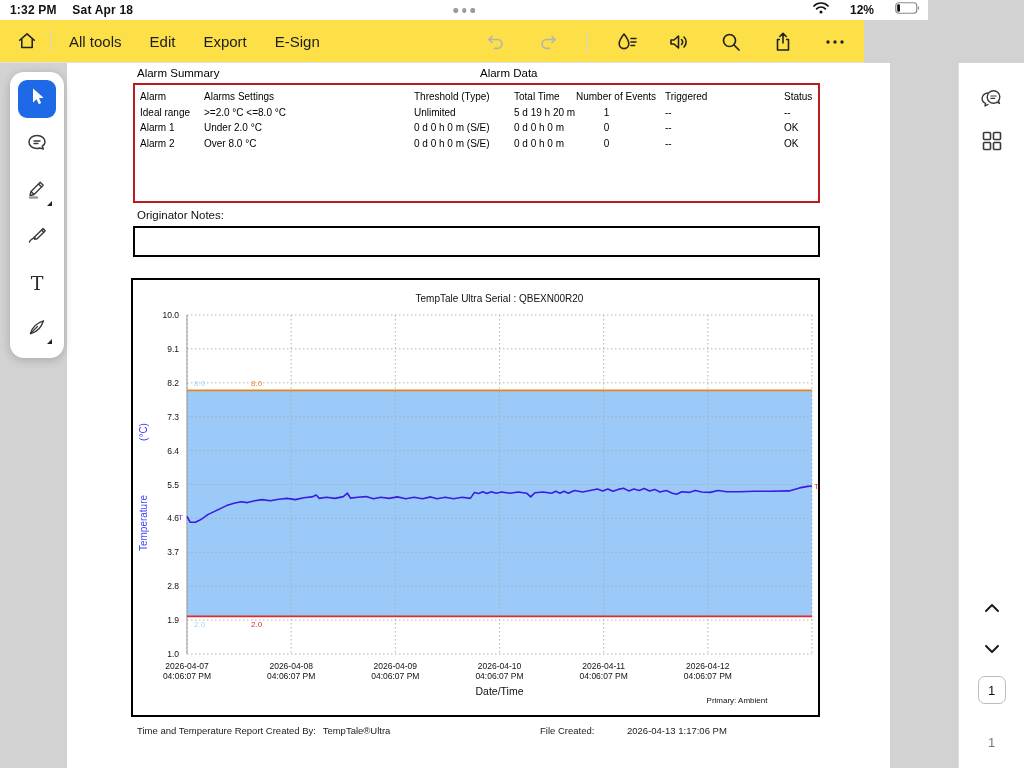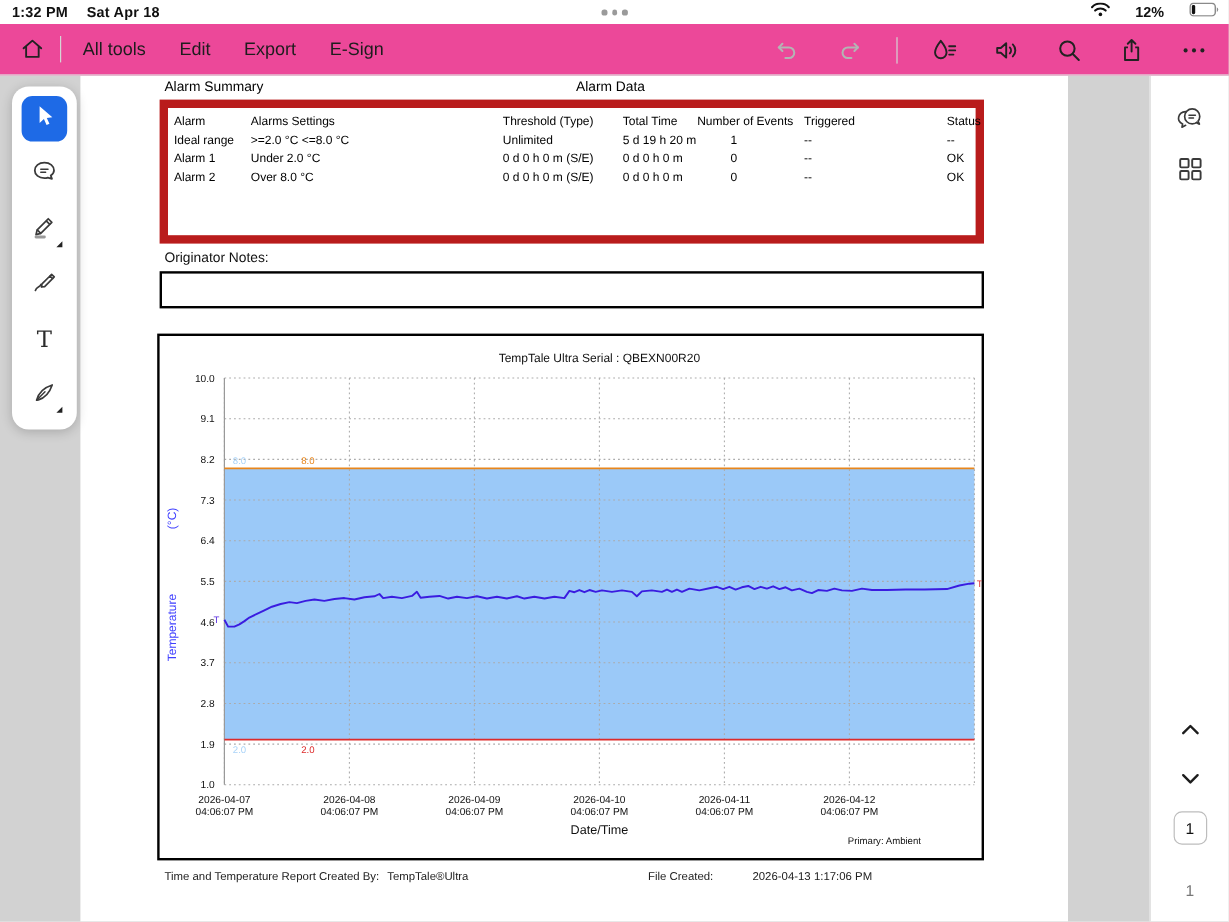--- a/index.html
+++ b/index.html
@@ -1,43 +1,43 @@
 <!DOCTYPE html>
 <html><head>
 <meta charset="utf-8">
 <style>
   * { margin:0; padding:0; box-sizing:border-box; }
   html,body { width:1024px; height:768px; overflow:hidden; }
   body { font-family:"Liberation Sans", sans-serif; background:#d2d2d2; position:relative; }
   .screen { position:absolute; inset:0; width:1024px; height:768px; }
 
   
-  .status-bar { position:absolute; left:0; top:0; width:1024px; height:20px; background:#fff; z-index:5; }
+  .status-bar { position:absolute; left:0; top:0; width:928px; height:20px; background:#fff; z-index:5; }
   .sb-left { position:absolute; left:10px; top:3px; font-size:12px; font-weight:700; color:#111; letter-spacing:.2px; }
   .sb-left .sb-date { font-weight:700; margin-left:12px; }
   .sb-dots { position:absolute; left:50%; top:8px; transform:translateX(-50%); display:flex; gap:4px; }
   .sb-dots i { width:4.5px; height:4.5px; border-radius:50%; background:#9a9a9a; }
   .sb-right { position:absolute; right:8px; top:2px; display:flex; align-items:center; gap:21px; font-size:12px; font-weight:700; color:#111; }
 
   
-  .toolbar { position:absolute; left:0; top:20px; width:1024px; height:43px; background:#ec4899; border-bottom:1px solid #e2e2e2; z-index:5; display:flex; align-items:center; }
+  .toolbar { position:absolute; left:0; top:20px; width:864px; height:43px; background:#fde047; border-bottom:1px solid #e2e2e2; z-index:5; display:flex; align-items:center; }
   .tb-left { display:flex; align-items:center; margin-left:14px; gap:10px; }
   .tb-divider { width:1px; height:22px; background:#d5d5d5; }
   .tb-nav { display:flex; align-items:center; gap:28px; margin-left:8px; font-size:15px; color:#1d1d1d; }
   .tb-nav span { cursor:pointer; }
   .tb-right { position:absolute; right:16px; top:0; height:43px; display:flex; align-items:center; gap:26px; }
   .icon-btn { width:26px; height:26px; display:flex; align-items:center; justify-content:center; }
   .icon-btn svg { display:block; }
 
   
   .content { position:absolute; left:0; top:63px; width:1024px; height:705px; background:#d2d2d2; }
   .page { position:absolute; left:67px; top:0; width:823px; height:705px; background:#ffffff; color:#111; }
 
   .sec-title { position:absolute; font-size:11.5px; color:#000; }
-  .alarm-table { position:absolute; left:66px; top:20px; width:687px; height:120px; border:7px solid #b91c1c; background:#fff; padding-top:4px; }
+  .alarm-table { position:absolute; left:66px; top:20px; width:687px; height:120px; border:2px solid #b91c1c; background:#fff; padding-top:4px; }
   .trow { display:grid; grid-template-columns:64px 210px 100px 62px 89px 119px 1fr; padding-left:5px; height:15.5px; align-items:center; font-size:10px; color:#000; }
   .trow .col-events { text-align:center; padding-right:28px; }
 
   .notes-label { position:absolute; left:70px; top:146px; font-size:11.5px;text-align:right; }
   .notes-box { position:absolute; left:66px; top:163px; width:687px; height:31px; border:2px solid #000; background:#fff; }
 
   .chart-box { position:absolute; left:64px; top:215px; width:689px; height:439px; border:2px solid #000; background:#fff; }
   .chart-box svg { position:absolute; left:0; top:0; }
 
   .doc-footer { position:absolute; left:0; top:662px; width:823px; height:14px; font-size:9.5px; color:#222; }

